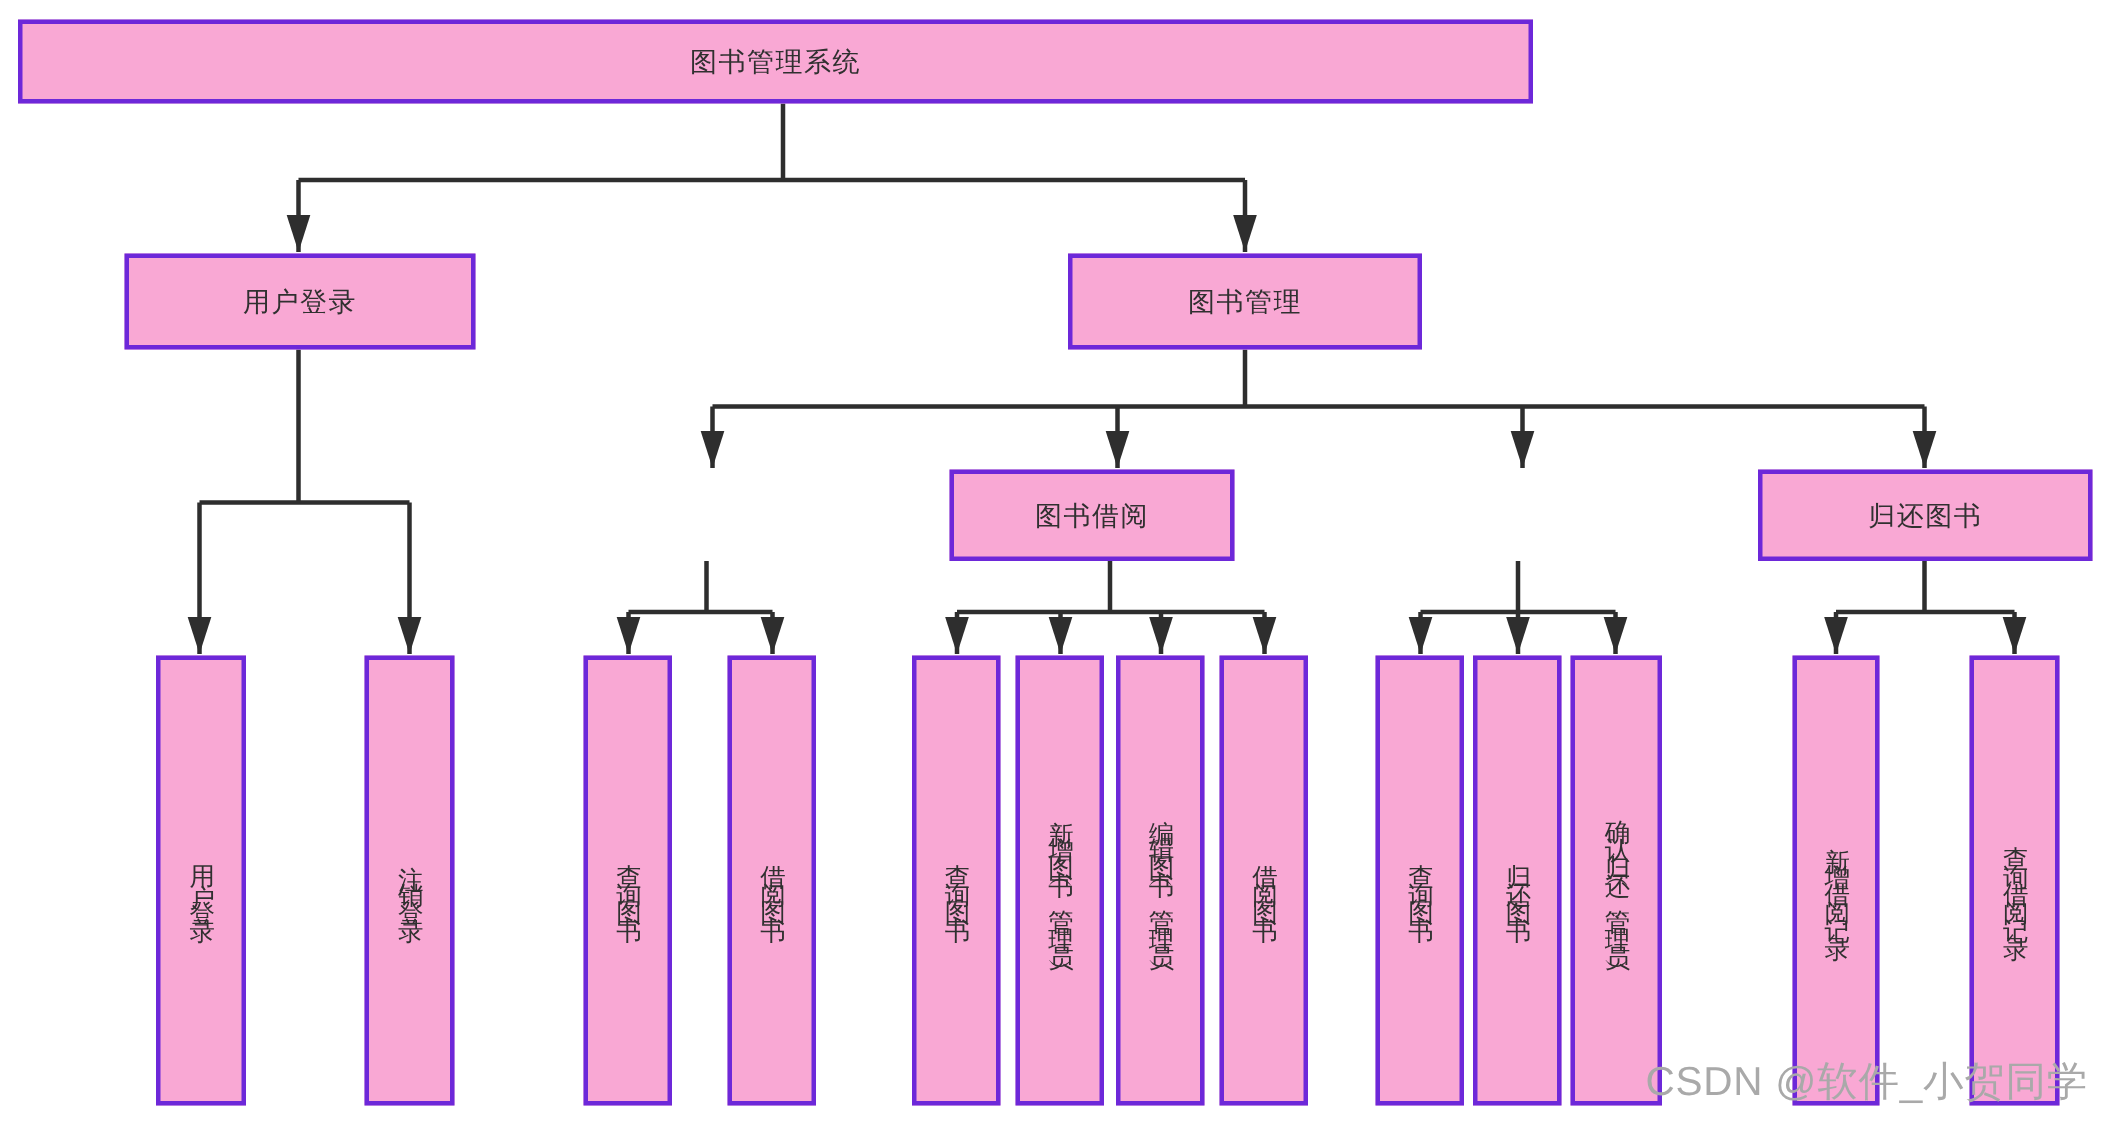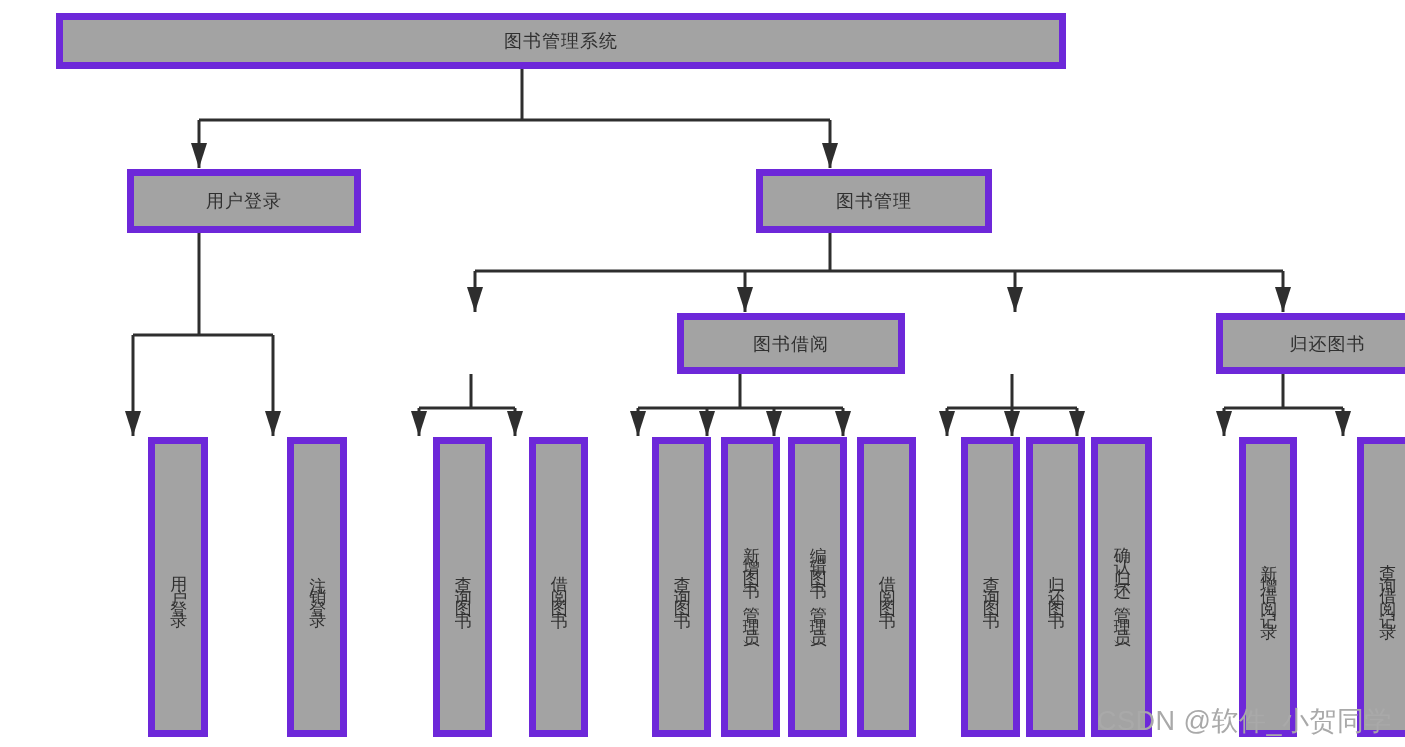--- a/index.html
+++ b/index.html
@@ -12,28 +12,27 @@
     font-family: "Liberation Sans", "DejaVu Sans", sans-serif;
   }
   .connectors {
     position: absolute;
     left: 0; top: 0;
     z-index: 1;
   }
   .node {
     position: absolute;
     box-sizing: border-box;
-    border: 7px solid #6d28d9;
-    background: #a3a3a3;
+    border: 3px solid #6d28d9;
+    background: #f9a8d4;
     color: #303030;
     display: flex;
     align-items: center;
     justify-content: center;
     z-index: 2;
-    margin-left: 44px;
   }
   .h-node {
     font-size: 18px;
     letter-spacing: 1px;
     white-space: nowrap;
   }
   .v-node {
     writing-mode: vertical-rl;
     text-orientation: mixed;
     font-size: 17px;
@@ -98,21 +97,21 @@
       <path d="M1224,408 V436" marker-end="url(#ah)"></path>
       <path d="M1343,408 V436" marker-end="url(#ah)"></path>
     </g>
   </svg>
 
   <div class="node h-node" style="left:12px; top:13px; width:1010px; height:56px;">图书管理系统</div>
 
   <div class="node h-node" style="left:83px; top:169px; width:234px; height:64px;">用户登录</div>
   <div class="node h-node" style="left:712px; top:169px; width:236px; height:64px;">图书管理</div>
 
-  <div class="node h-node" style="left:633px; top:313px; width:228px; height:61px;">图书借阅</div>
+  <div class="node h-node" style="left:633px; top:313px; width:190px; height:61px;">图书借阅</div>
   <div class="node h-node" style="left:1172px; top:313px; width:223px; height:61px;">归还图书</div>
 
   <div class="node v-node" style="left:104px; top:437px; width:60px; height:300px;">用户登录</div>
   <div class="node v-node" style="left:243px; top:437px; width:60px; height:300px;">注销登录</div>
 
   <div class="node v-node" style="left:389px; top:437px; width:59px; height:300px;">查询图书</div>
   <div class="node v-node" style="left:485px; top:437px; width:59px; height:300px;">借阅图书</div>
 
   <div class="node v-node" style="left:608px; top:437px; width:59px; height:300px;">查询图书</div>
   <div class="node v-node" style="left:677px; top:437px; width:59px; height:300px;">新增图书（管理员）</div>

